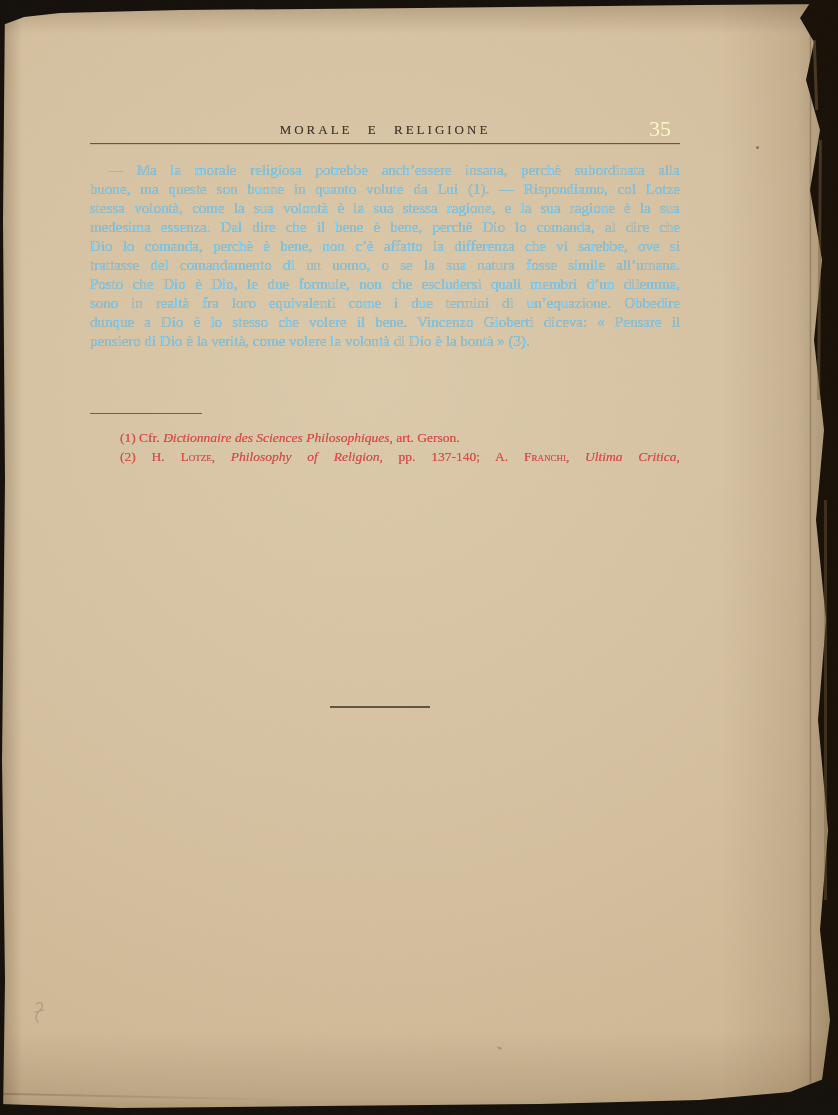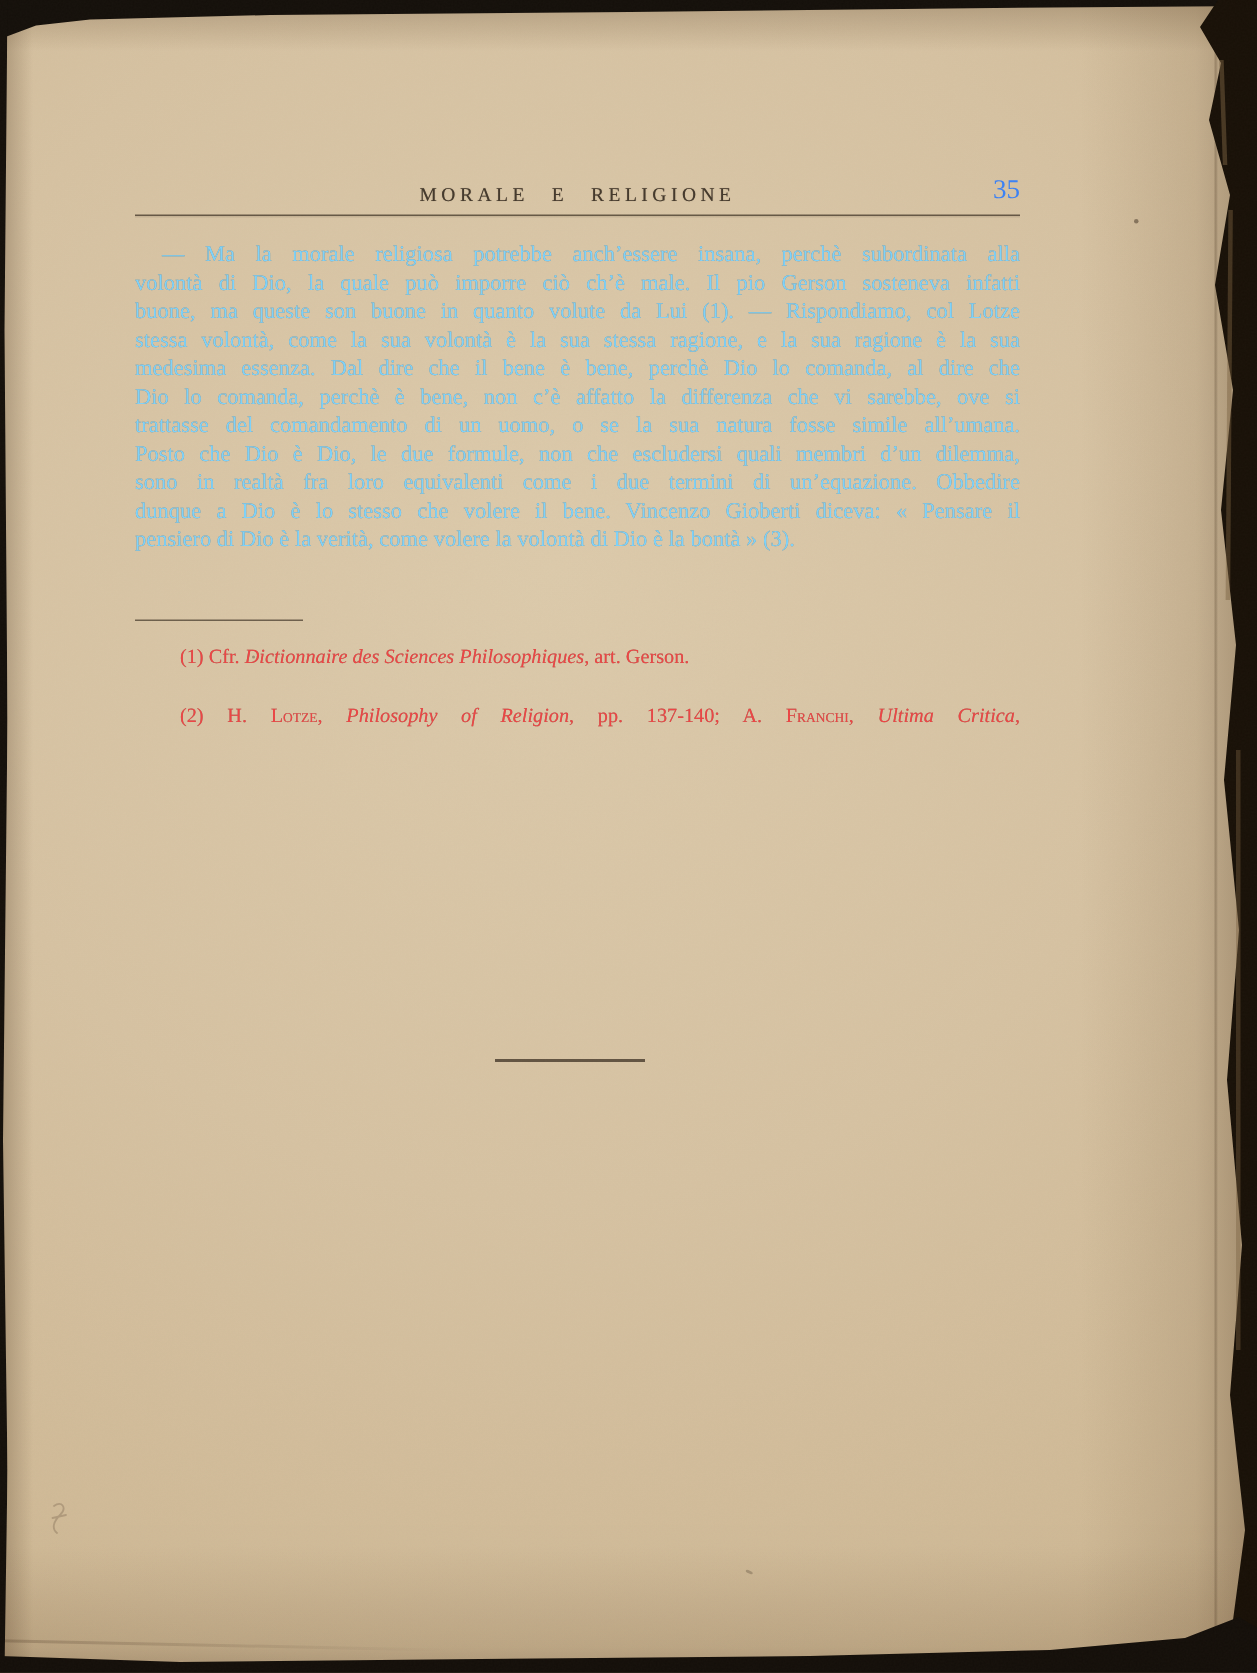--- a/index.html
+++ b/index.html
@@ -64,21 +64,21 @@
   .streak-3 { left:814px; top:40px;  width:3px; height:70px;  opacity:.5; transform:rotate(-2deg); }
   
   .textblock { position:absolute; left:90px; top:0; width:590px; color:#3c342a; }
   .running-title {
     position:absolute; top:122px; left:0; width:100%;
     text-align:center; font-size:13px; letter-spacing:3px; word-spacing:9px;
     color:#44392c; text-shadow:0 0 .5px rgba(68,57,44,.6);
   }
   .pagenum {
     position:absolute; top:116px; left:550px; width:40px;
-    text-align:right; font-size:18px; color:#3b82f6;
+    text-align:center; font-size:22px; color:#fef9c3;
   }
   .header-rule {
     position:absolute; top:143px; left:0; width:590px; height:1px;
     background:rgba(72,60,45,.8); box-shadow:0 1px 0 rgba(72,60,45,.12);
   }
   .bodytext {
     position:absolute; top:161px; left:0; width:590px;
     font-size:15px; line-height:19px; color:#7dd3fc;
     text-shadow:0 0 .4px rgba(59,51,42,.55);
   }
@@ -88,21 +88,21 @@
   .fnsep {
     position:absolute; top:413px; left:0; width:112px; height:1px;
     background:rgba(72,60,45,.75);
   }
   .footnotes {
     position:absolute; top:428px; left:0; width:590px;
     font-size:13.5px; line-height:19px; color:#ef4444;
     text-shadow:0 0 .4px rgba(61,53,43,.5);
   }
   .fnline.indent { text-indent:30px; }
-  .fnline.fill { text-align:justify; text-align-last:justify; text-justify:inter-word;margin-top:20px; }
+  .fnline.fill { text-align:justify; text-align-last:justify; text-justify:inter-word; }
   .it { font-style:italic; }
   .sc { font-variant:small-caps; }
   .center-rule {
     position:absolute; top:706px; left:330px; width:100px; height:2px;
     background:rgba(78,65,49,.85);
   }
   
   .pencil-mark { position:absolute; left:28px; top:1000px; opacity:.45; }
   .speck { position:absolute; border-radius:50%; background:#4a3c2c; }
   .speck-1 { left:756px; top:146px; width:3px; height:3px; opacity:.55; }
@@ -123,21 +123,20 @@
   <div class="crease-right"></div>
   <div class="crease-bottom"></div>
 
   <div class="textblock">
     <div class="running-title">MORALE E RELIGIONE</div>
     <div class="pagenum">35</div>
     <div class="header-rule"></div>
 
     <div class="bodytext">
       <div class="bline first">— Ma la morale religiosa potrebbe anch’essere insana, perchè subordinata alla</div>
-      <div class="bline">volontà di Dio, la quale può imporre ciò ch’è male. Il pio Gerson sosteneva infatti</div>
       <div class="bline">buone, ma queste son buone in quanto volute da Lui (1). — Rispondiamo, col Lotze</div>
       <div class="bline">stessa volontà, come la sua volontà è la sua stessa ragione, e la sua ragione è la sua</div>
       <div class="bline">medesima essenza. Dal dire che il bene è bene, perchè Dio lo comanda, al dire che</div>
       <div class="bline">Dio lo comanda, perchè è bene, non c’è affatto la differenza che vi sarebbe, ove si</div>
       <div class="bline">trattasse del comandamento di un uomo, o se la sua natura fosse simile all’umana.</div>
       <div class="bline">Posto che Dio è Dio, le due formule, non che escludersi quali membri d’un dilemma,</div>
       <div class="bline">sono in realtà fra loro equivalenti come i due termini di un’equazione. Obbedire</div>
       <div class="bline">dunque a Dio è lo stesso che volere il bene. Vincenzo Gioberti diceva: « Pensare il</div>
       <div class="bline last">pensiero di Dio è la verità, come volere la volontà di Dio è la bontà » (3).</div>
     </div>

